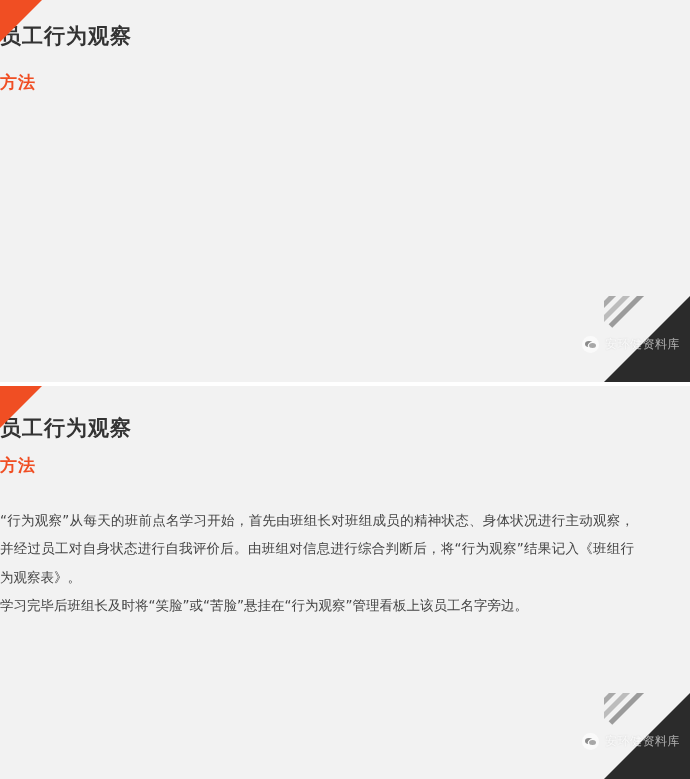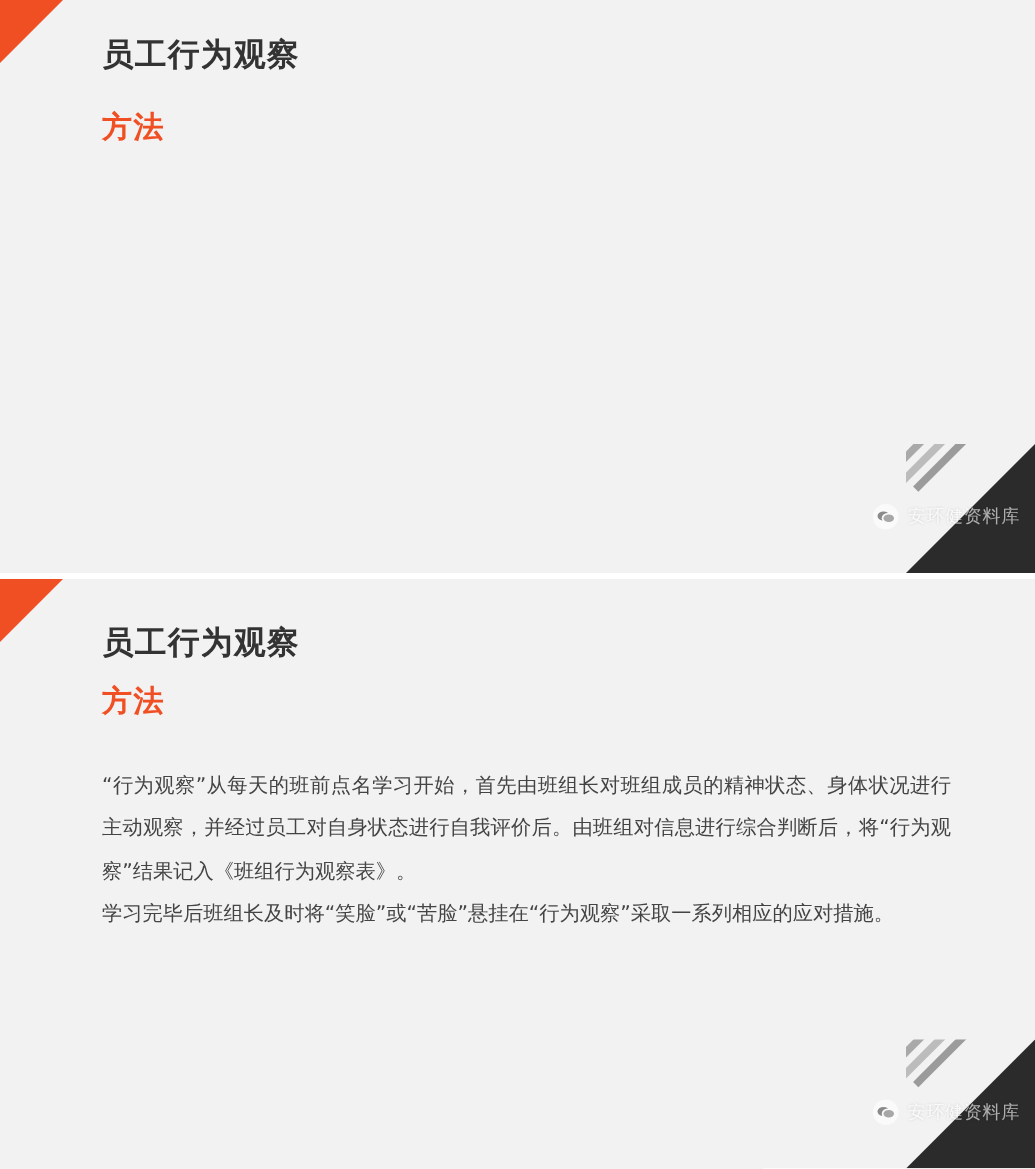--- a/index.html
+++ b/index.html
@@ -28,32 +28,31 @@
     position: absolute;
     top: 0;
     left: 0;
     width: 0;
     height: 0;
     border-top: 42px solid #f04e23;
     border-right: 42px solid transparent;
   }
 
   .content {
-    padding-left: 68px;
     padding-right: 56px;
   }
 
   .title {
     font-size: 21px;
     font-weight: bold;
     color: #333333;
     letter-spacing: 1px;
   }
   .subtitle {
-    font-size: 20px;
+    font-size: 17px;
     font-weight: bold;
     color: #f04e23;
     letter-spacing: 1px;
   }
   .body-text {
     font-size: 13.5px;
     color: #444444;
     line-height: 2.1;
     text-align: justify;
   }
@@ -174,21 +173,21 @@
 <div class="page-gap"></div>
 
 <div class="page page-2">
   <div class="corner-tri"></div>
 
   <div class="content">
     <div class="title p2-title">员工行为观察</div>
     <div class="subtitle p2-subtitle">方法</div>
     <div class="body-text p2-body">
       <p>“行为观察”从每天的班前点名学习开始，首先由班组长对班组成员的精神状态、身体状况进行主动观察，并经过员工对自身状态进行自我评价后。由班组对信息进行综合判断后，将“行为观察”结果记入《班组行为观察表》。</p>
-      <p>学习完毕后班组长及时将“笑脸”或“苦脸”悬挂在“行为观察”采取一系列相应的应对措施。</p>
+      <p>学习完毕后班组长及时将“笑脸”或“苦脸”悬挂在“行为观察”管理看板上该员工名字旁边。</p>
     </div>
   </div>
 
   <div class="corner-dark">
     <div class="wedge"></div>
     <div class="stripe s1"></div>
     <div class="stripe s2"></div>
     <div class="stripe s3"></div>
   </div>
 

